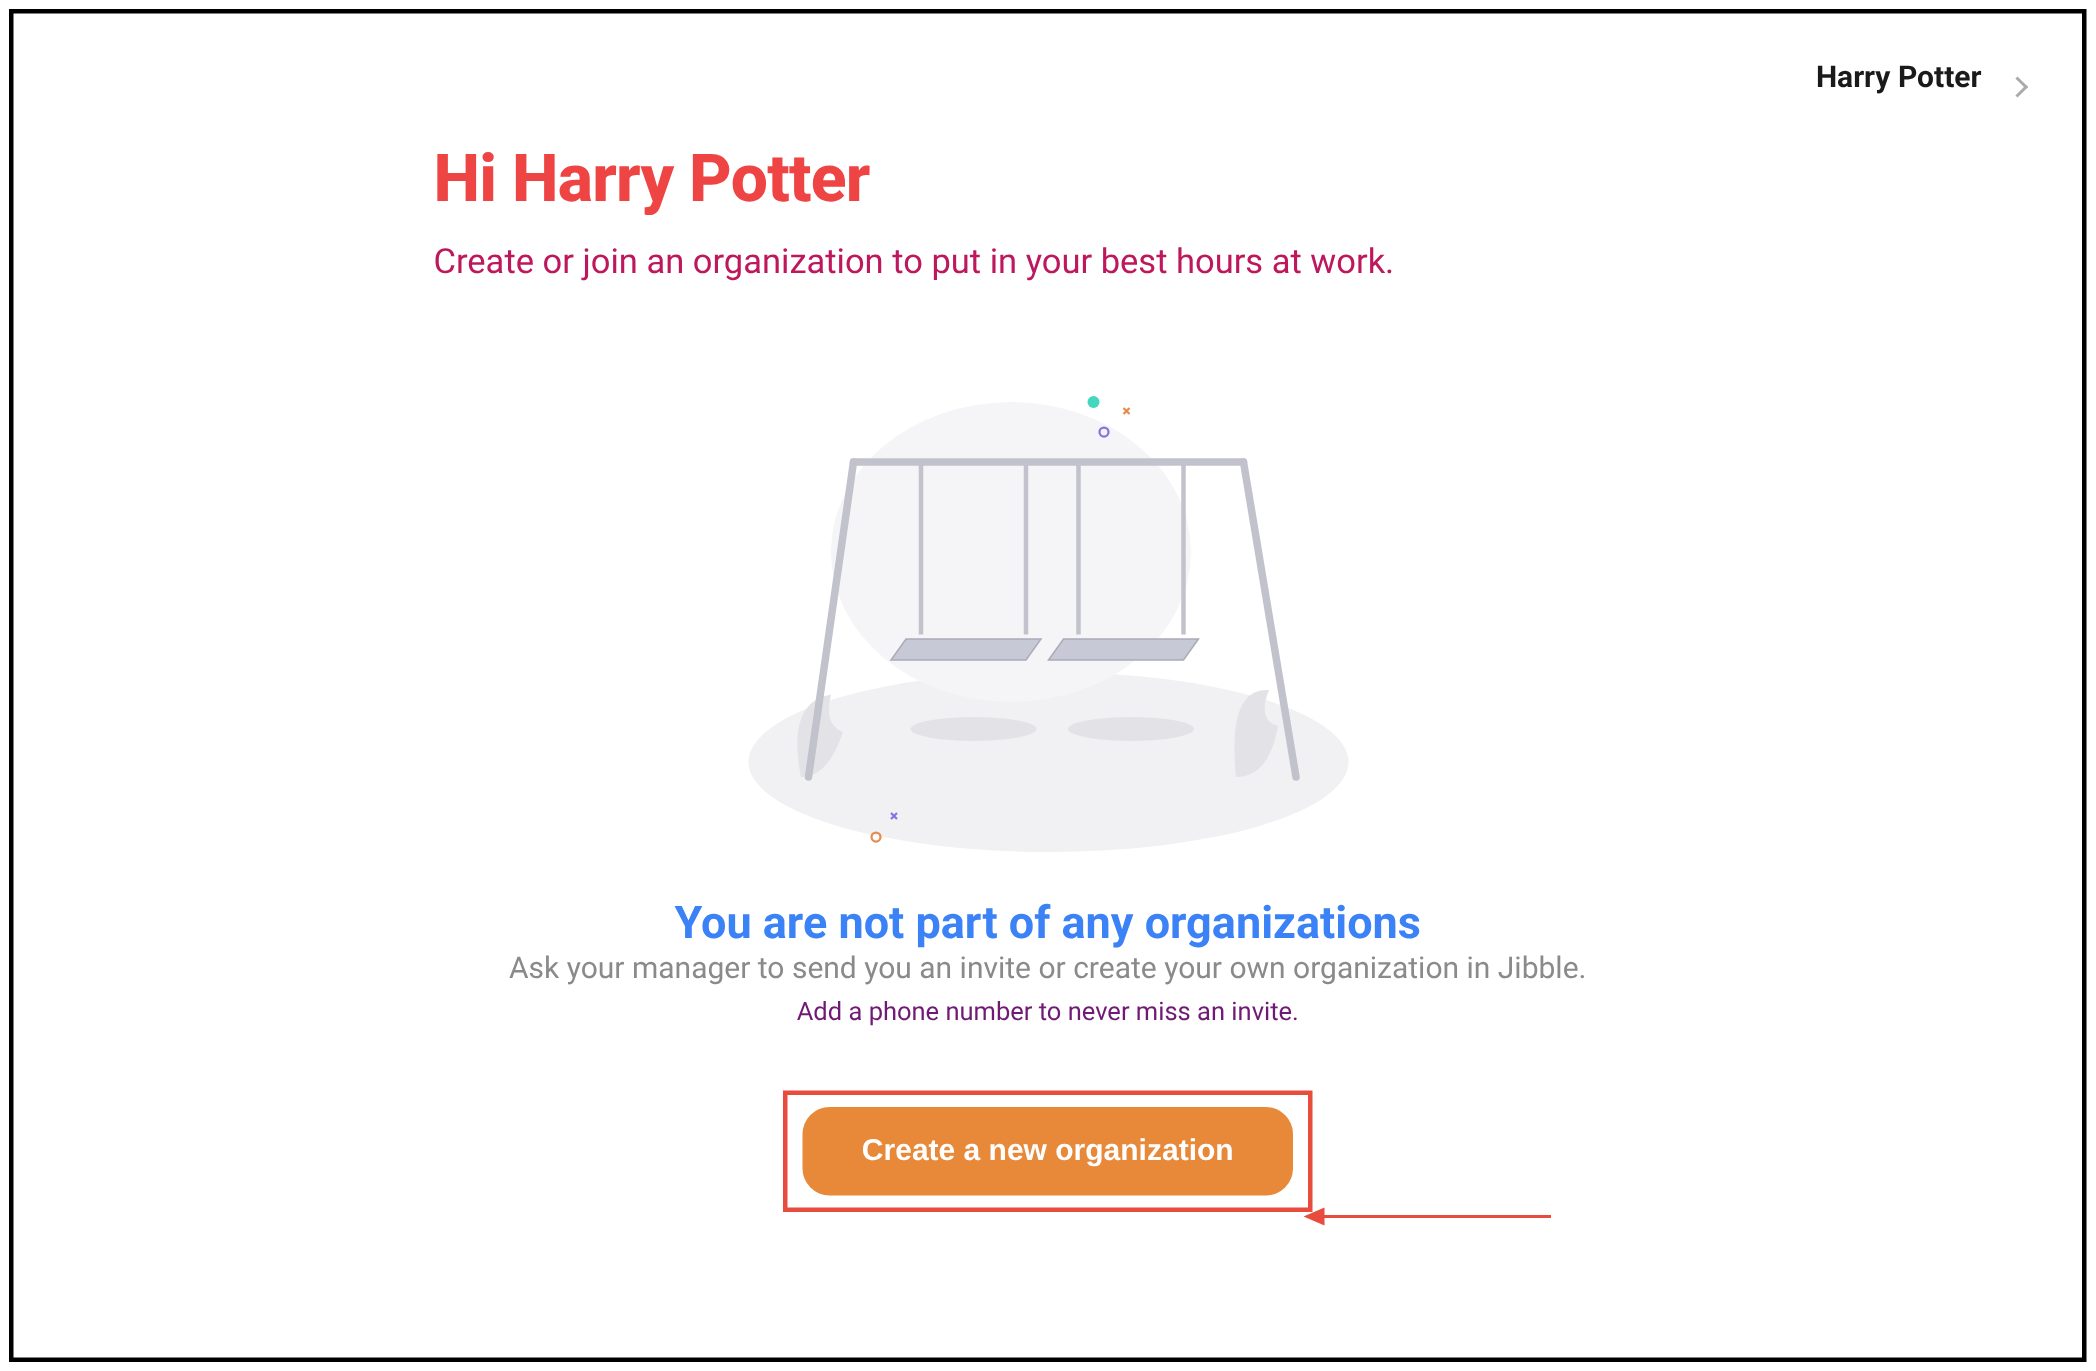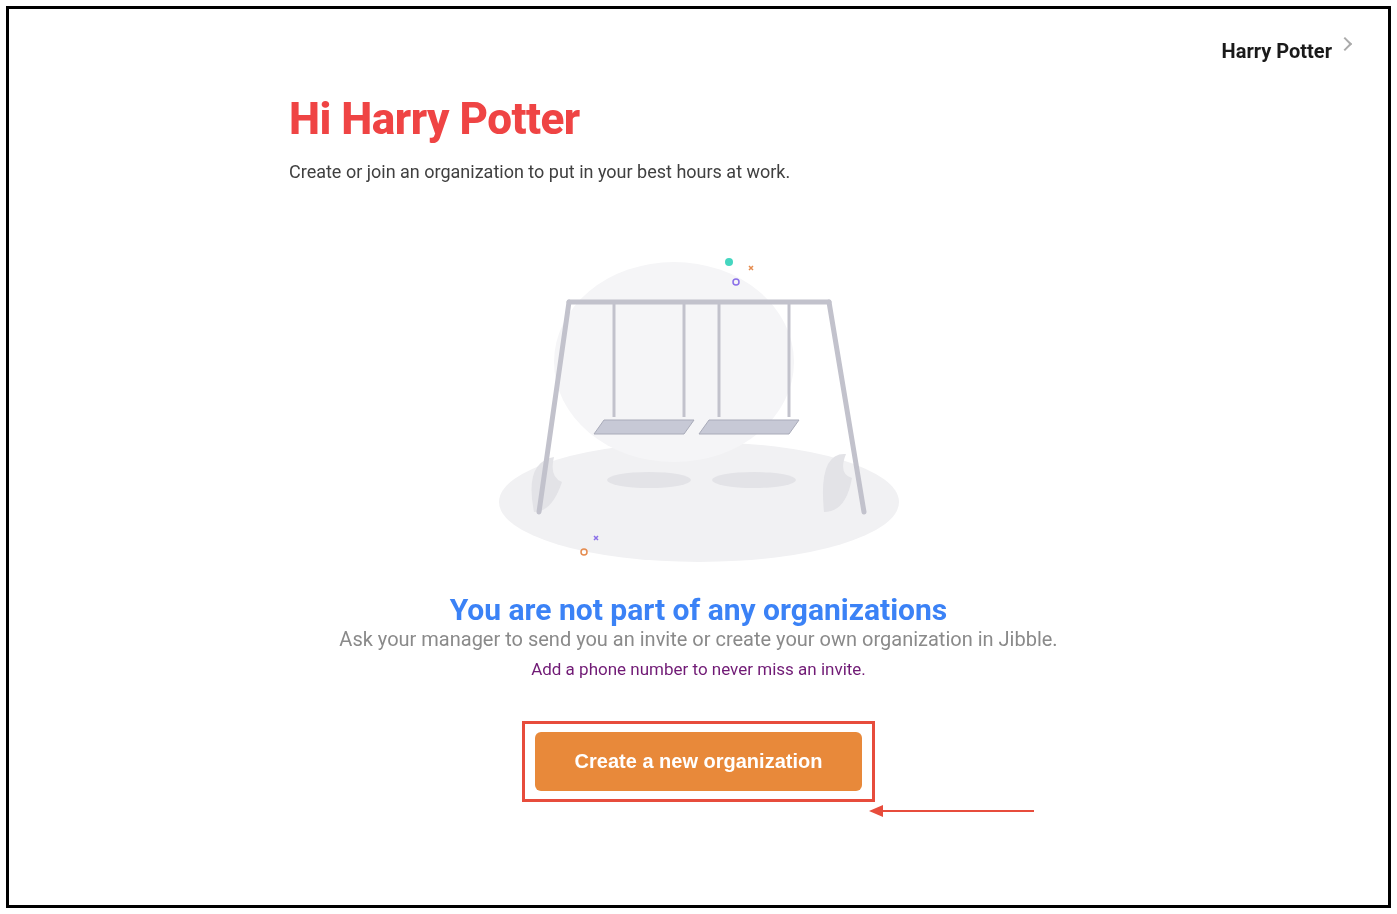--- a/index.html
+++ b/index.html
@@ -20,22 +20,22 @@
       left: 6px;
       right: 6px;
       bottom: 6px;
       border: 3px solid #000;
       background: #fff;
       padding: 30px;
     }
     .header {
       display: flex;
       justify-content: flex-end;
-      align-items: flex-start;
-      gap: 4px;
+      align-items: flex-end;
+      gap: 15px;
       padding-right: 8px;
     }
     .username {
       font-size: 20px;
       font-weight: 700;
       color: #1a1a1a;
     }
     .chevron {
       width: 10px;
       height: 10px;
@@ -49,22 +49,22 @@
       padding-top: 30px;
     }
     .greeting {
       font-size: 44px;
       font-weight: 800;
       color: #ef4444;
       letter-spacing: -0.5px;
     }
     .subgreeting {
       margin-top: 16px;
-      font-size: 18px;
-      color: #404040;
+      font-size: 23px;
+      color: #be185d;
     }
     .illustration {
       width: 450px;
       height: 330px;
       margin: 60px auto 10px;
       display: block;
     }
     .empty-state {
       text-align: center;
     }
@@ -87,21 +87,21 @@
       margin-top: 42px;
       display: inline-block;
       position: relative;
       border: 3px solid #e74c3c;
       padding: 8px 10px;
     }
     .create-btn {
       background: #e8893a;
       color: #fff;
       border: none;
-      border-radius: 6px;
+      border-radius: 18px;
       font-size: 20px;
       font-weight: 600;
       padding: 18px 40px;
       cursor: pointer;
     }
     .arrow-annot {
       position: absolute;
       left: 860px;
       top: 792px;
     }

